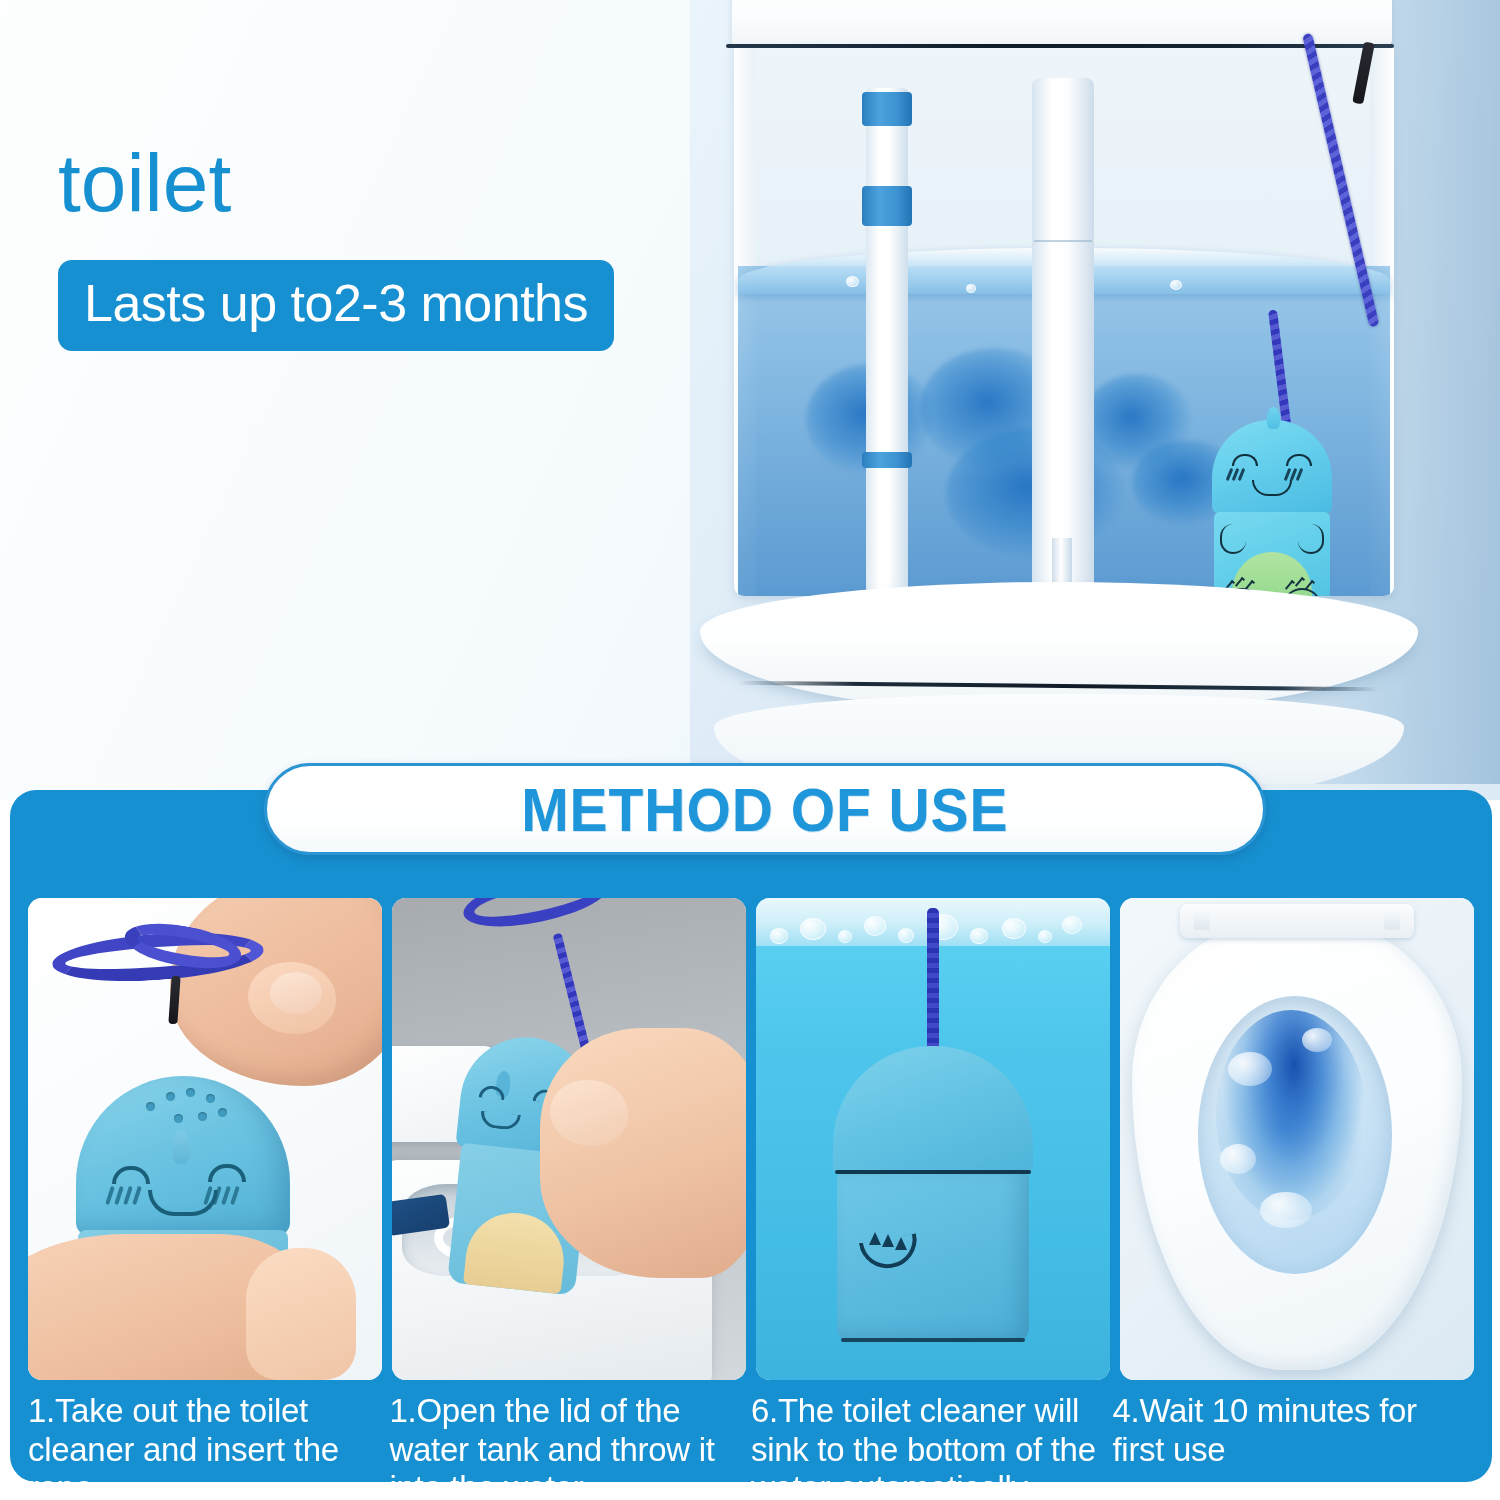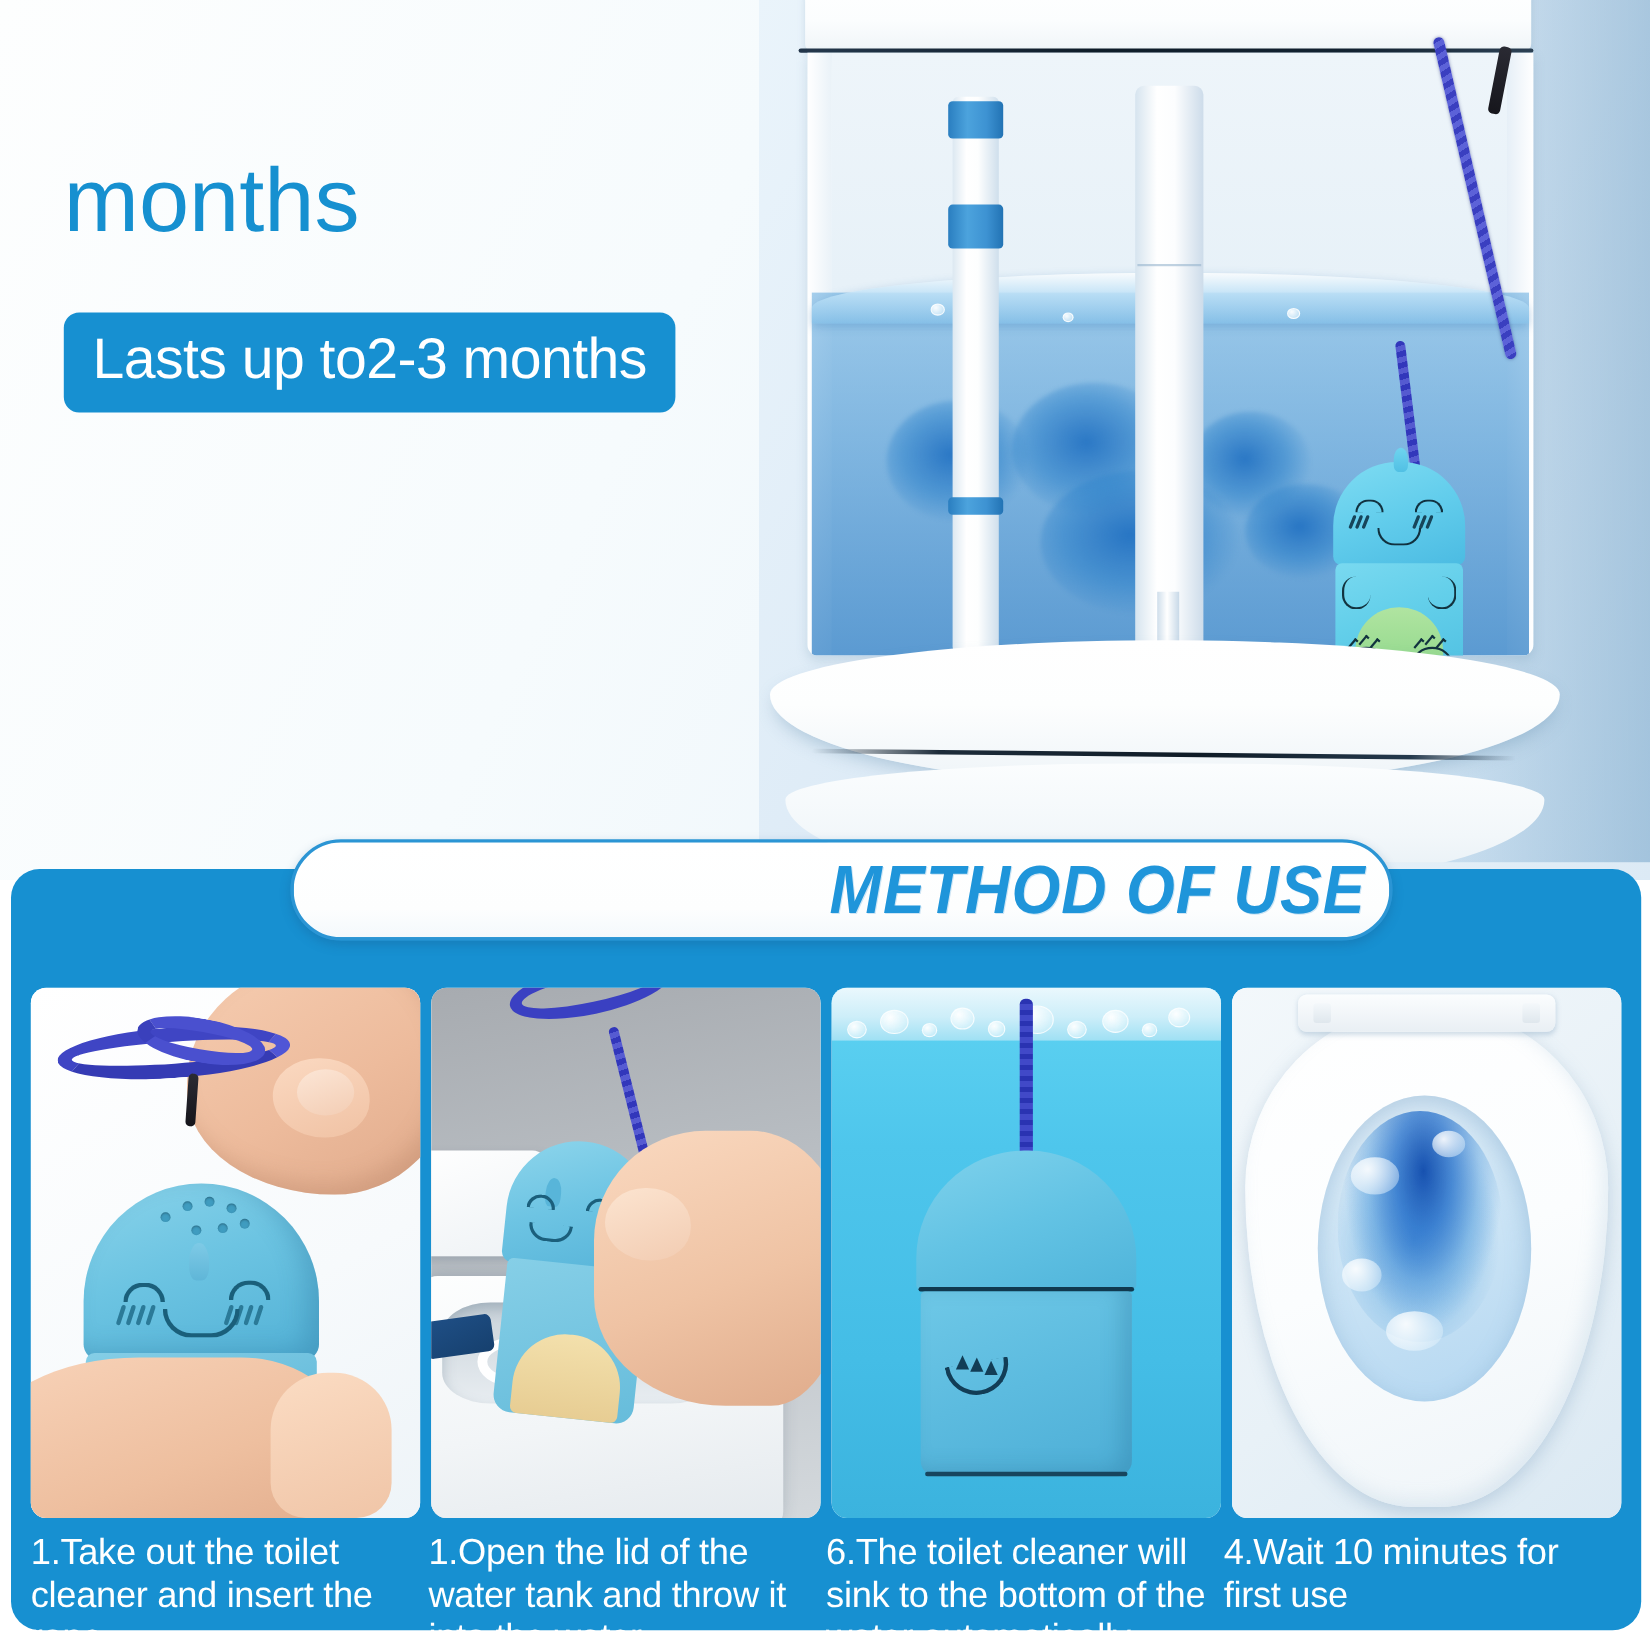--- a/index.html
+++ b/index.html
@@ -22,21 +22,21 @@
   .headline-block { position:absolute; left:58px; top:120px; width:680px; }
   .big-number {
     font-size:188px; line-height:.95; font-weight:bold; color:#1690d0;
     letter-spacing:-2px; font-family:"Liberation Sans", sans-serif;
   }
   .sub-word {
     font-size:82px; line-height:1; color:#1690d0; margin-top:22px;
     font-family:"Liberation Sans", sans-serif;
   }
   .badge {
-    display:inline-block; margin-top:60px; background:#1790d1;
+    display:inline-block; margin-top:36px; background:#1790d1;
     color:#ffffff; font-size:52px; padding:13px 26px 18px 26px;
     border-radius:14px; white-space:nowrap; letter-spacing:-.5px;
   }
 
   
   .hero { position:absolute; left:690px; top:-6px; width:810px; height:790px; overflow:hidden; }
   .hero-bg {
     position:absolute; inset:0;
     background:linear-gradient(120deg,#eaf4fb 0%,#dceaf6 45%,#c9dff0 100%);
   }
@@ -198,23 +198,22 @@
 
   
   .method-panel {
     position:absolute; left:10px; top:790px; width:1482px; height:692px;
     background:#1790d1; border-radius:26px;
   }
   .method-pill {
     position:absolute; left:264px; top:763px; width:1002px; height:92px;
     background:linear-gradient(180deg,#ffffff 0%,#fdfefe 70%,#f4f9fc 100%);
     border:3px solid #2b95d4; border-radius:50px;
-    display:flex; align-items:center; justify-content:flex-end;
+    display:flex; align-items:center; justify-content:center;
     box-shadow:0 4px 10px rgba(20,80,130,.28);
-    font-style:italic;
   }
   .method-pill span {
     font-size:62px; font-weight:bold; color:#1f95da; letter-spacing:1px;
     transform:scaleX(.92); text-shadow:1px 1px 0 rgba(160,205,235,.5);
   }
 
   
   .photo-grid {
     position:absolute; left:28px; top:898px; width:1446px; height:482px;
     display:flex; gap:10px;
@@ -464,21 +463,21 @@
   }
 </style>
 </head>
 <body>
 
 <div class="page">
 
   <div class="top-section">
 
     <div class="headline-block">
-      <div class="sub-word">months</div>
+      <div class="sub-word">toilet</div>
       <div class="badge">Lasts up to2-3 months</div>
     </div>
 
     <div class="hero">
       <div class="hero-bg"></div>
       <div class="hero-wall-shadow"></div>
 
       <div class="tank-lid"></div>
       <div class="tank-lid-line"></div>
 

